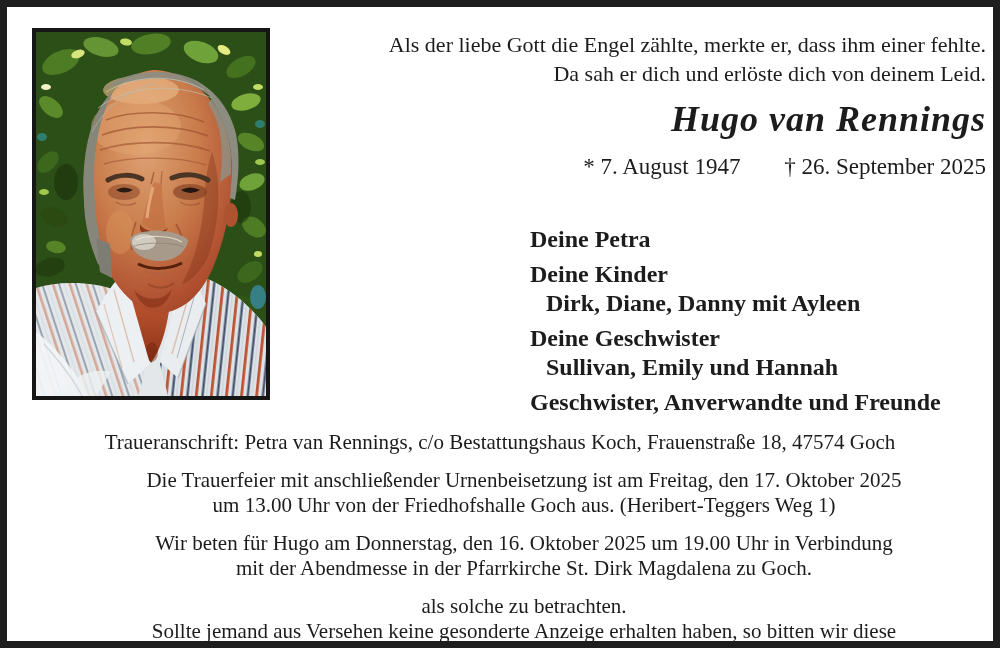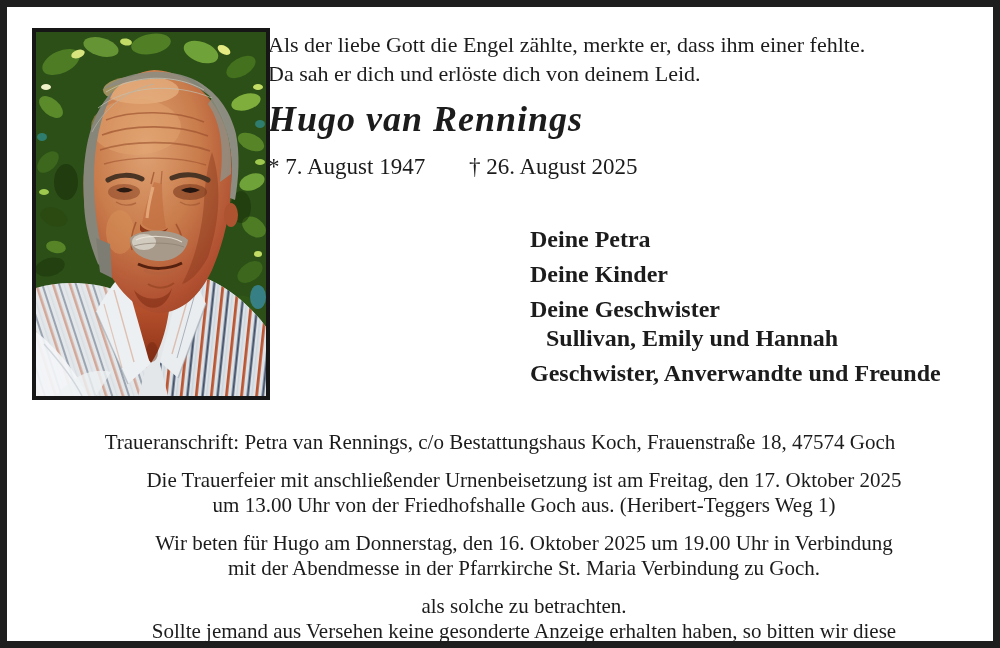--- a/index.html
+++ b/index.html
@@ -10,21 +10,21 @@
     -webkit-font-smoothing:antialiased;
   }
   .outer-frame{position:absolute;inset:0;border:7px solid #1e1e1e;box-sizing:border-box;}
   .inner-frame{position:absolute;inset:2px;border:2px solid #1e1e1e;box-sizing:border-box;}
   .photo-frame{
     position:absolute;left:32px;top:28px;width:230px;height:364px;
     border:4px solid #161616;background:#2c4f17;
   }
   .photo-frame svg{display:block;}
   .head-col{
-    position:absolute;left:268px;top:30px;width:718px;text-align:left;
+    position:absolute;left:268px;top:30px;width:718px;text-align:right;
   }
   .verse{font-size:22px;line-height:29px;white-space:nowrap;}
   .intro{font-size:22px;line-height:29px;margin-top:8px;white-space:nowrap;}
   .name{
     font-size:36px;line-height:50px;font-weight:bold;font-style:italic;
     margin-top:6px;letter-spacing:1px;white-space:nowrap;
   }
   .dates{font-size:23px;line-height:26px;margin-top:10px;white-space:nowrap;}
   .dates .death-date{margin-left:38px;}
   .family{
@@ -189,41 +189,42 @@
     </g>
   </svg>
 </div>
 
 <div class="head-col">
   <div class="verse">Als der liebe Gott die Engel zählte, merkte er, dass ihm einer fehlte.</div>
   <div class="verse">Da sah er dich und erlöste dich von deinem Leid.</div>
   <div class="name">Hugo van Rennings</div>
   <div class="dates">
     <span class="birth-date">* 7. August 1947</span>
-    <span class="death-date">† 26. August 2025</span>
+    <span class="death-date">† 26. September 2025</span>
   </div>
 </div>
 
 <div class="family">
   <div class="m-line">Deine Petra</div>
   <div class="m-line grp">Deine Kinder</div>
+  <div class="m-line sub">Dirk, Diane, Danny mit Ayleen</div>
   <div class="m-line grp">Deine Geschwister</div>
   <div class="m-line sub">Sullivan, Emily und Hannah</div>
   <div class="m-line grp">Geschwister, Anverwandte und Freunde</div>
 </div>
 
 <div class="bottom">
   <div class="para">
     <div class="pline">Traueranschrift: Petra van Rennings, c/o Bestattungshaus Koch, Frauenstraße 18, 47574 Goch</div>
   </div>
   <div class="para">
     <div class="pline">Die Trauerfeier mit anschließender Urnenbeisetzung ist am Freitag, den 17. Oktober 2025</div>
     <div class="pline">um 13.00 Uhr von der Friedhofshalle Goch aus. (Heribert-Teggers Weg 1)</div>
   </div>
   <div class="para">
     <div class="pline">Wir beten für Hugo am Donnerstag, den 16. Oktober 2025 um 19.00 Uhr in Verbindung</div>
-    <div class="pline">mit der Abendmesse in der Pfarrkirche St. Maria Verbindung zu Goch.</div>
+    <div class="pline">mit der Abendmesse in der Pfarrkirche St. Dirk Magdalena zu Goch.</div>
   </div>
   <div class="para">
     <div class="pline">als solche zu betrachten.</div>
     <div class="pline">Sollte jemand aus Versehen keine gesonderte Anzeige erhalten haben, so bitten wir diese</div>
   </div>
 </div>
 
 </body></html>

